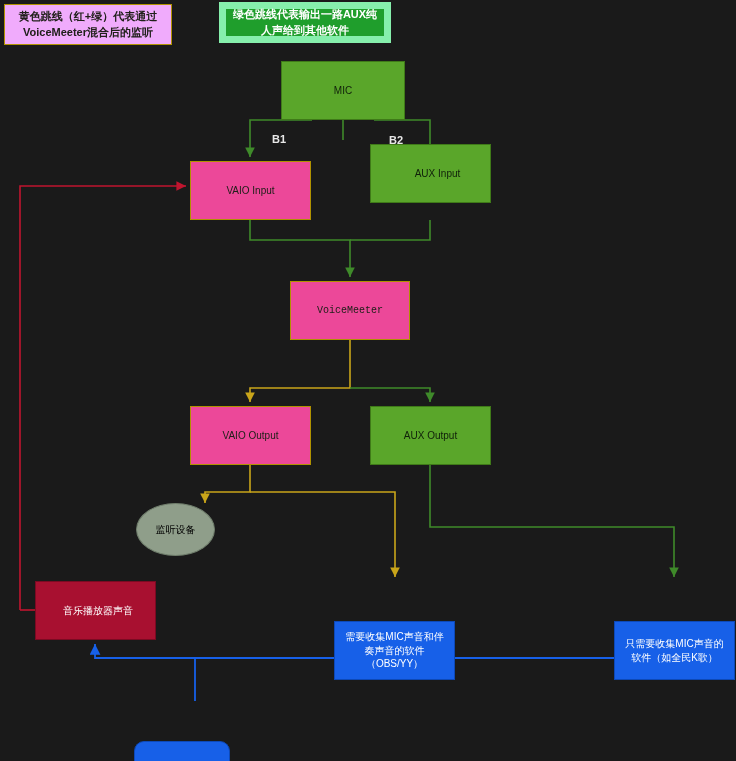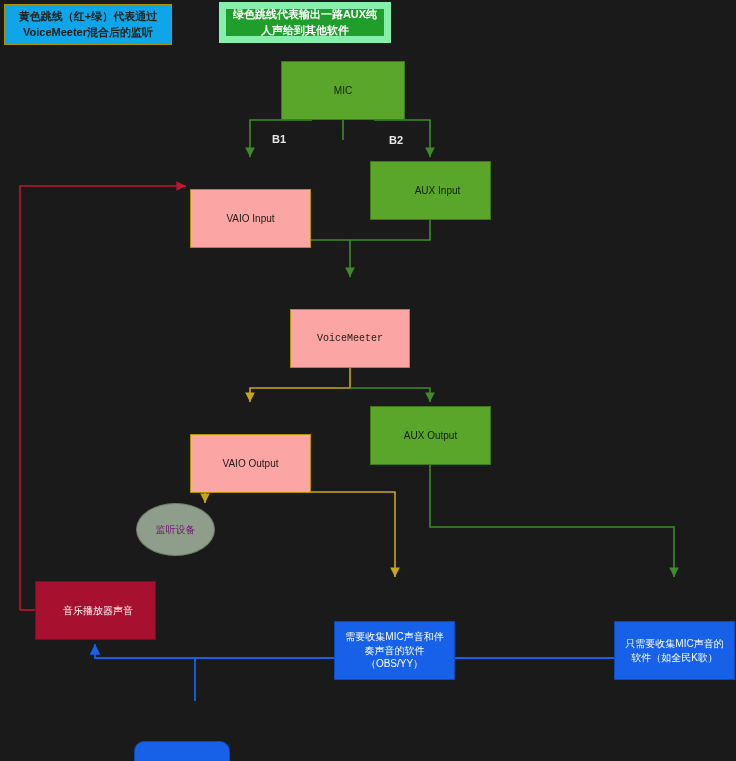--- a/index.html
+++ b/index.html
@@ -39,24 +39,23 @@
     align-items: center;
     justify-content: center;
     text-align: center;
     font-size: 11px;
     line-height: 1.45;
     padding: 3px 5px;
     font-weight: bold;
     z-index: 6;
   }
   .n-yellow {
-    background: #fca5a5;
+    background: #ec4899;
     border: 1px solid #b09200;
     color: #20201a;
-    margin-top: 28px;
   }
   .n-green {
     background: #5aa62a;
     border: 1px solid #3f7a18;
     color: #10200a;
   }
   .n-blue {
     background: #1760e8;
     border: 1px solid #0d49b8;
     color: #ffffff;
@@ -64,21 +63,21 @@
   }
   .n-red {
     background: #a81030;
     border: 1px solid #7b0a22;
     color: #ffffff;
     padding-left: 11px;
   }
   .n-ellipse {
     background: #8f9e8a;
     border: 1px solid #6f7d6b;
-    color: #701a75;
+    color: #000000;
     border-radius: 50%;
   }
   .lbl {
     position: absolute;
     font-size: 11px;
     color: #e8e8e8;
     z-index: 7;
   }
   .edge-label {
     font-weight: bold;
@@ -125,36 +124,36 @@
   <path d="M430,465 L430,527 L674,527 L674,577" stroke="#3f8a2a" stroke-width="1.6" fill="none" marker-end="url(#arrow-green)"></path>
 
   <path d="M20,610 L20,186 L186,186" stroke="#c0152f" stroke-width="1.6" fill="none" marker-end="url(#arrow-red)"></path>
   <path d="M35,610 L20,610" stroke="#c0152f" stroke-width="1.6" fill="none"></path>
 
   <path d="M195,701 L195,658 L95,658 L95,644" stroke="#1760e8" stroke-width="1.8" fill="none" marker-end="url(#arrow-blue)"></path>
   <path d="M195,658 L395,658 L395,644" stroke="#1760e8" stroke-width="1.8" fill="none" marker-end="url(#arrow-blue)"></path>
   <path d="M395,658 L674,658 L674,644" stroke="#1760e8" stroke-width="1.8" fill="none" marker-end="url(#arrow-blue)"></path>
 </svg>
 
-<div class="legend" id="legend-yellow" style="left:4px; top:4px; width:168px; height:41px; background:#0ea5e9; border:1px solid #b09200; color:#20201a;">
+<div class="legend" id="legend-yellow" style="left:4px; top:4px; width:168px; height:41px; background:#f0abfc; border:1px solid #b09200; color:#20201a;">
   <span>黄色跳线（红+绿）代表通过VoiceMeeter混合后的监听</span>
 </div>
 <div class="legend" id="legend-green" style="left:219px; top:2px; width:172px; height:41px; background:#1f9e2c; border:7px solid #86efac; color:#ffffff;">
   <span>绿色跳线代表输出一路AUX纯人声给到其他软件</span>
 </div>
 
 <div class="node n-green" style="left:281px; top:61px; width:124px; height:59px;">
   <span>MIC</span>
 </div>
 
 <div class="node n-yellow" style="left:190px; top:161px; width:121px; height:59px;">
   <span>VAIO Input</span>
 </div>
 
-<div class="node n-green" style="left:370px; top:161px; width:121px; height:59px;padding-left:20px;">
+<div class="node n-green" style="left:370px; top:144px; width:121px; height:59px;padding-left:20px;">
   <span>AUX Input</span>
 </div>
 
 <div class="node n-yellow" style="left:290px; top:281px; width:120px; height:59px;font-family:Liberation Mono, monospace;">
   <span>VoiceMeeter</span>
 </div>
 
 <div class="node n-yellow" style="left:190px; top:406px; width:121px; height:59px;">
   <span>VAIO Output</span>
 </div>

